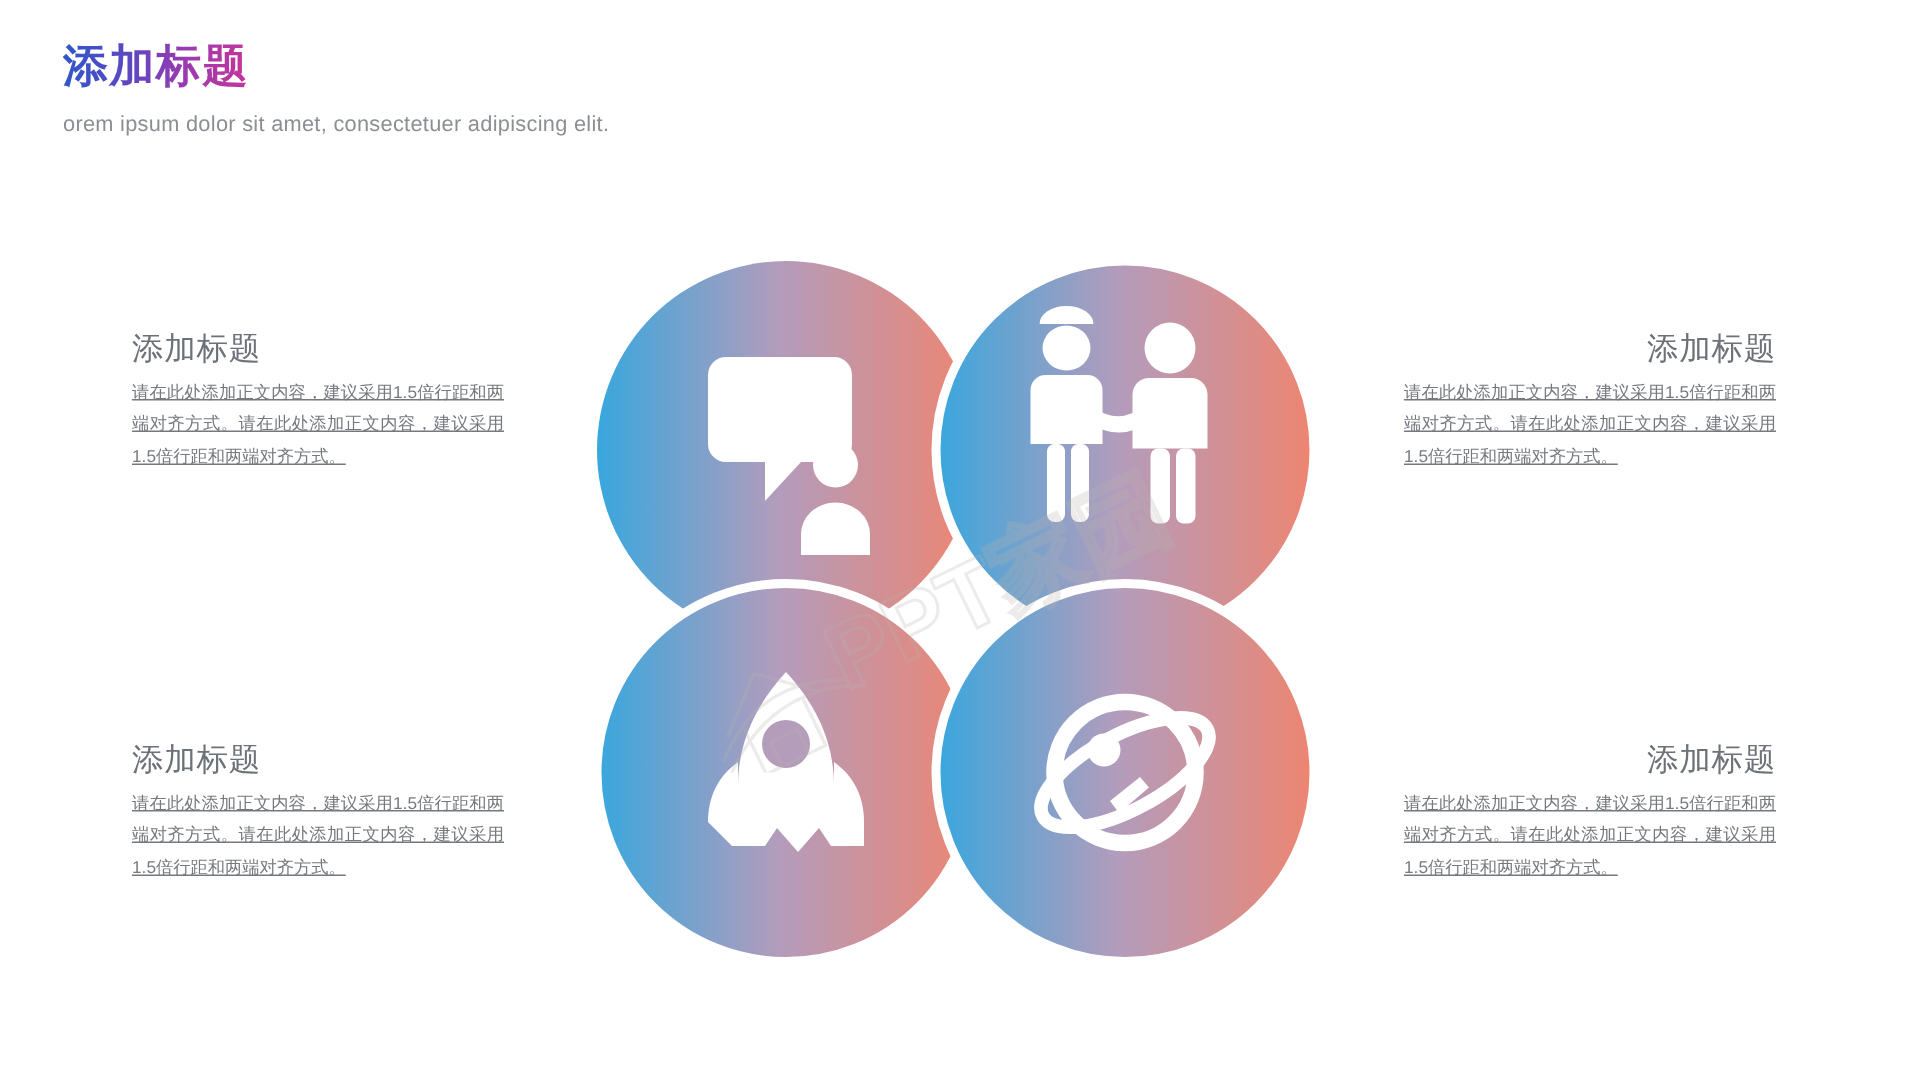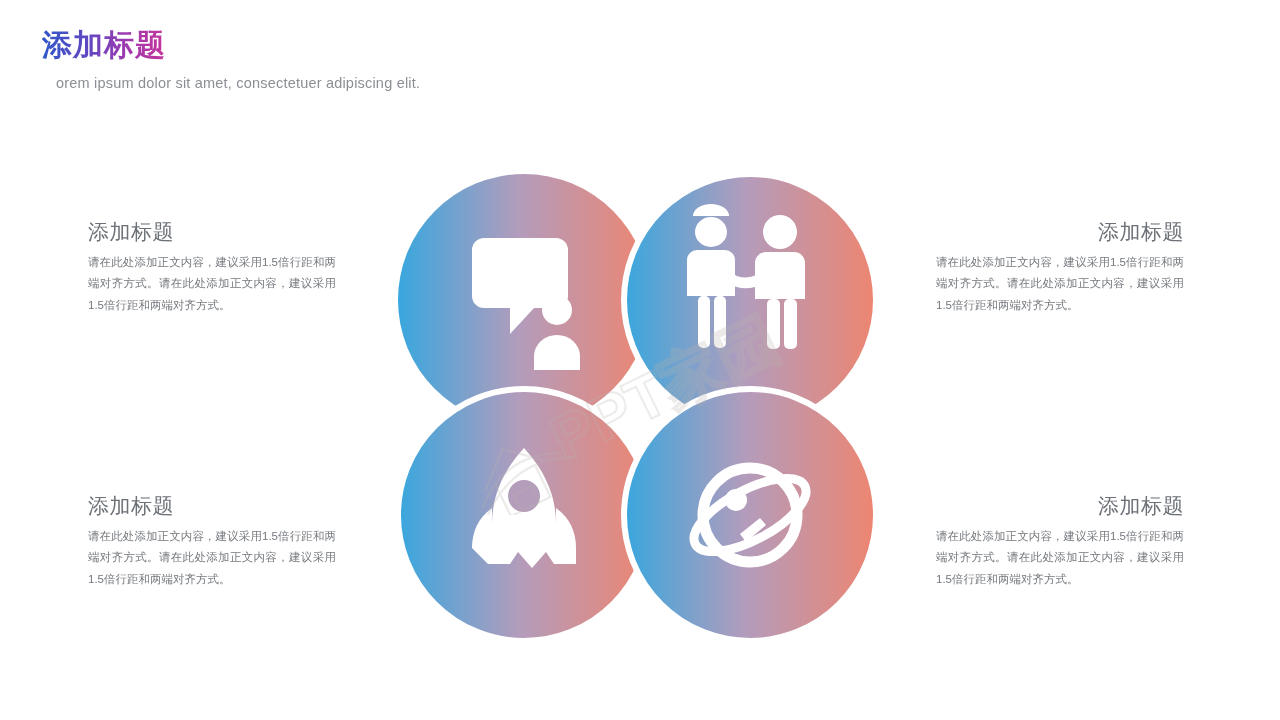--- a/index.html
+++ b/index.html
@@ -30,21 +30,21 @@
     line-height: 1.15;
     margin: 0;
     background-image: linear-gradient(90deg, #2f57c9 0%, #6246c0 38%, #9b3ab0 66%, #c5359b 100%);
     -webkit-background-clip: text;
     background-clip: text;
     color: transparent;
     -webkit-text-fill-color: transparent;
     display: inline-block;
   }
   #page-subtitle {
-    margin: 12px 0 0 14px;
+    margin: 12px 0 0 0;
     font-size: 14.5px;
     color: #8b8f94;
     letter-spacing: 0.2px;
     font-weight: 400;
   }
 
   
   #diagram {
     position: absolute;
     left: 380px;
@@ -66,20 +66,21 @@
     font-weight: 400;
     letter-spacing: 0.5px;
   }
   .block-body {
     font-size: 11.5px;
     color: #75797e;
     line-height: 1.85;
     margin: 0;
     text-align: justify;
     text-justify: inter-ideograph;
+    text-decoration: underline;
   }
   .align-left  { text-align: left; }
   .align-right { text-align: right; }
   .align-right .block-body { text-align: justify; }
 
   #block-tl { left: 88px;  top: 218px; }
   #block-bl { left: 88px;  top: 492px; }
   #block-tr { left: 936px; top: 218px; }
   #block-br { left: 936px; top: 492px; }
 

